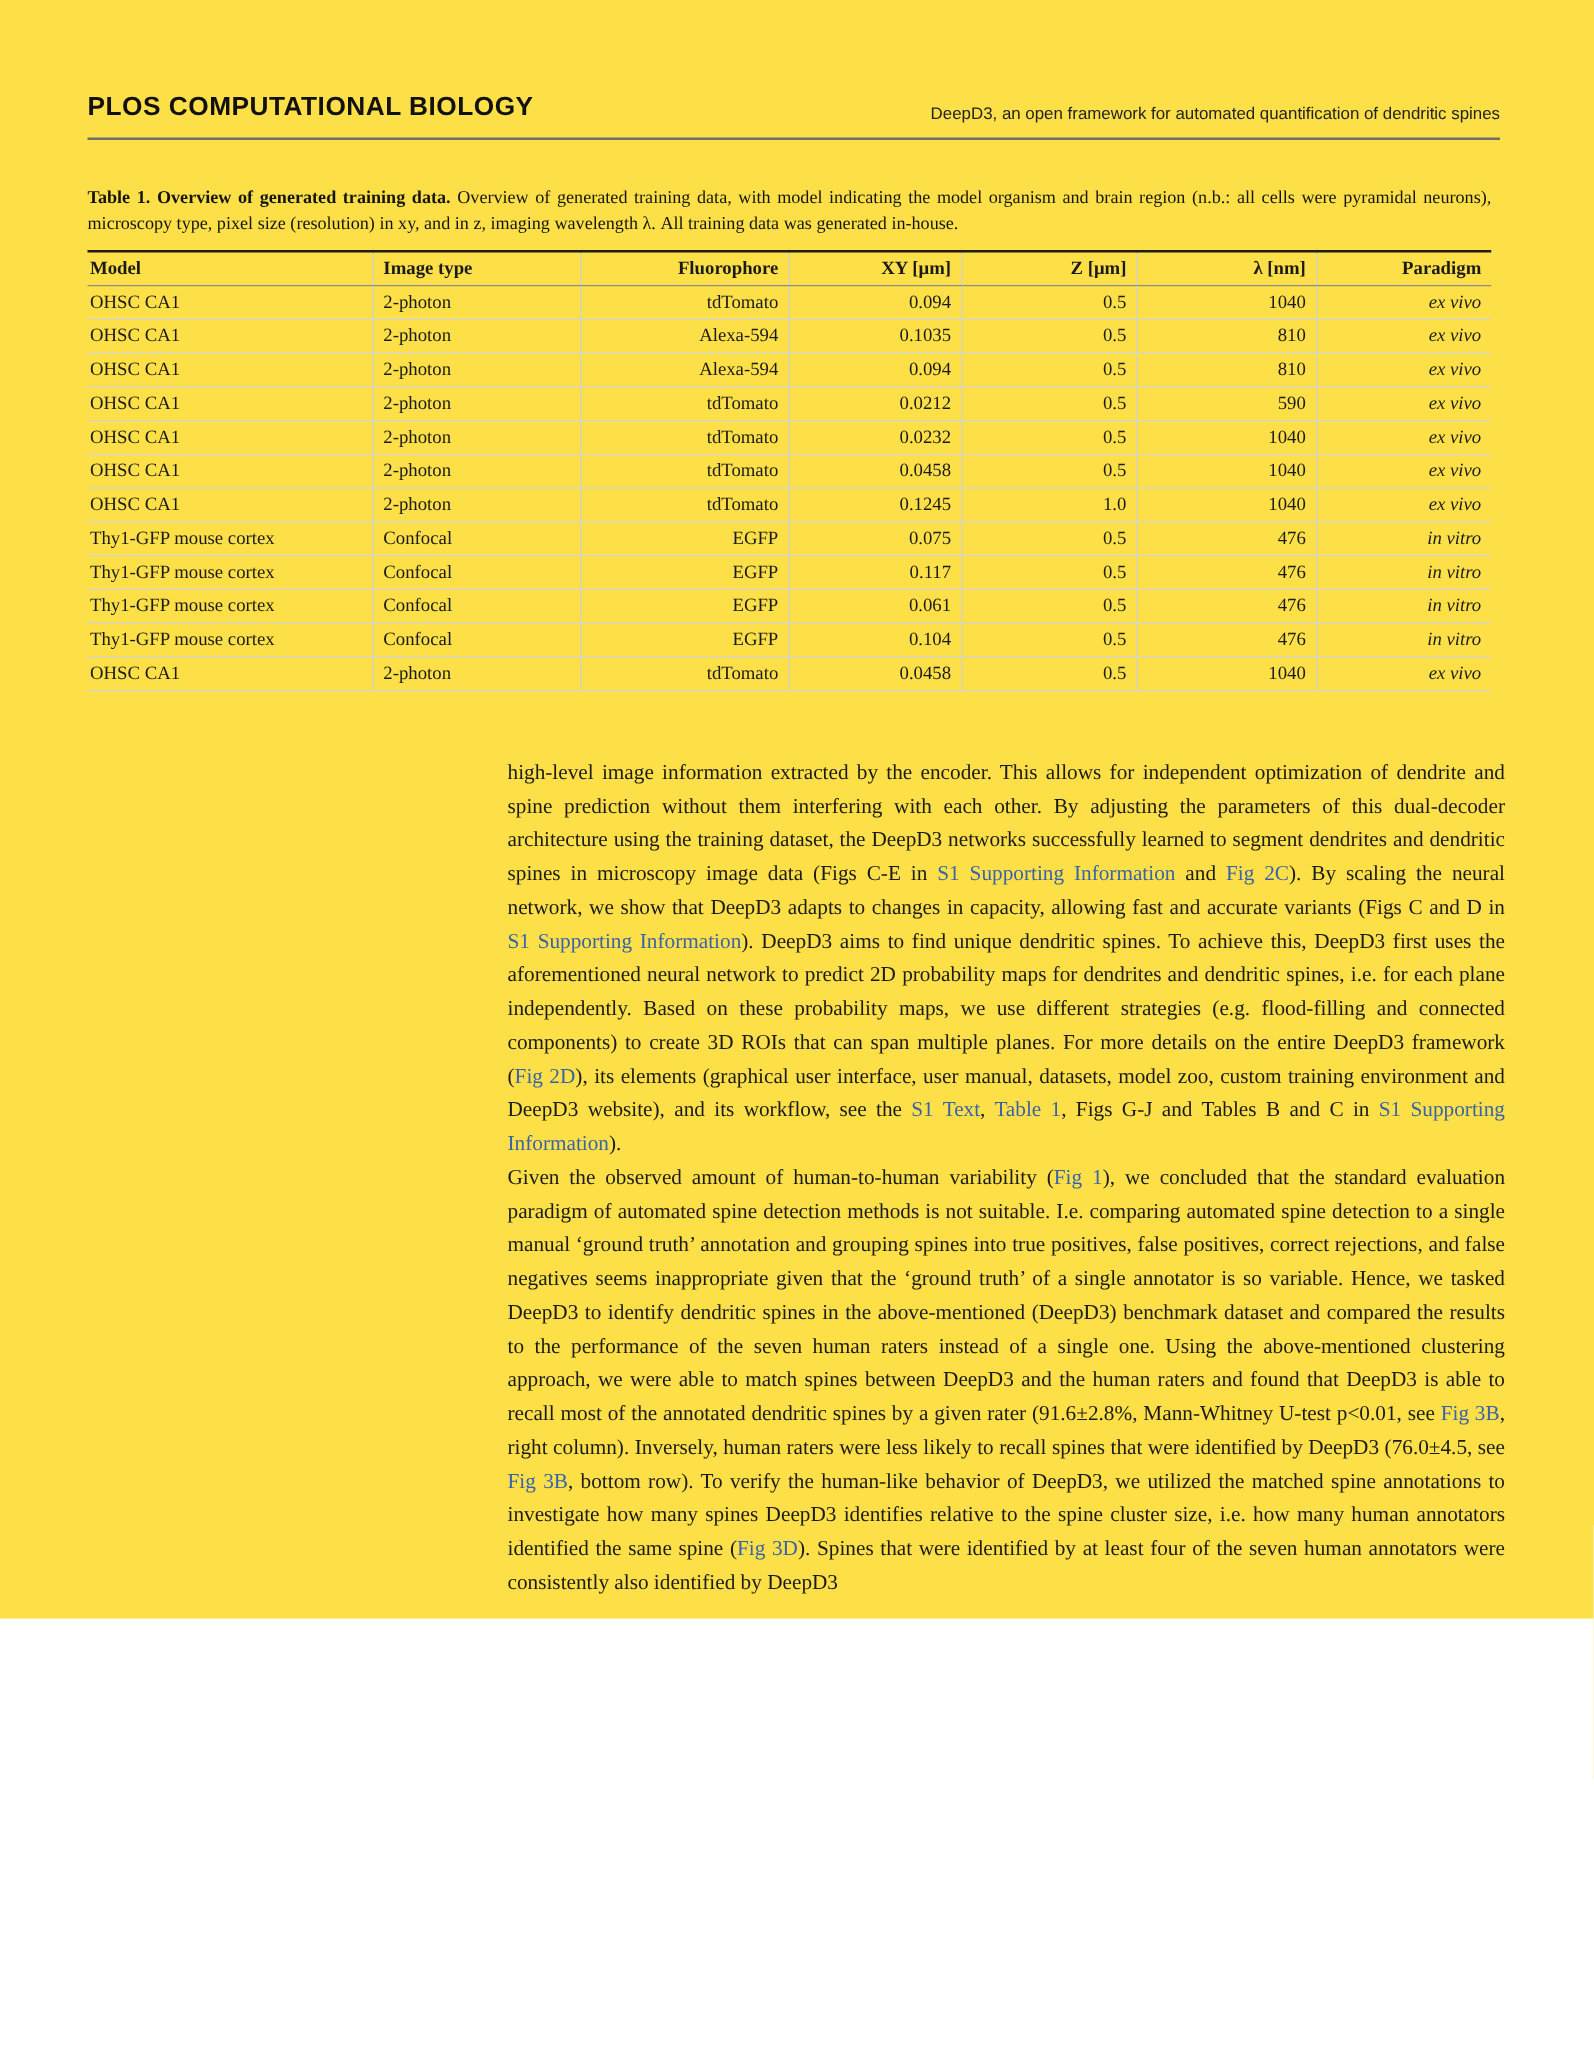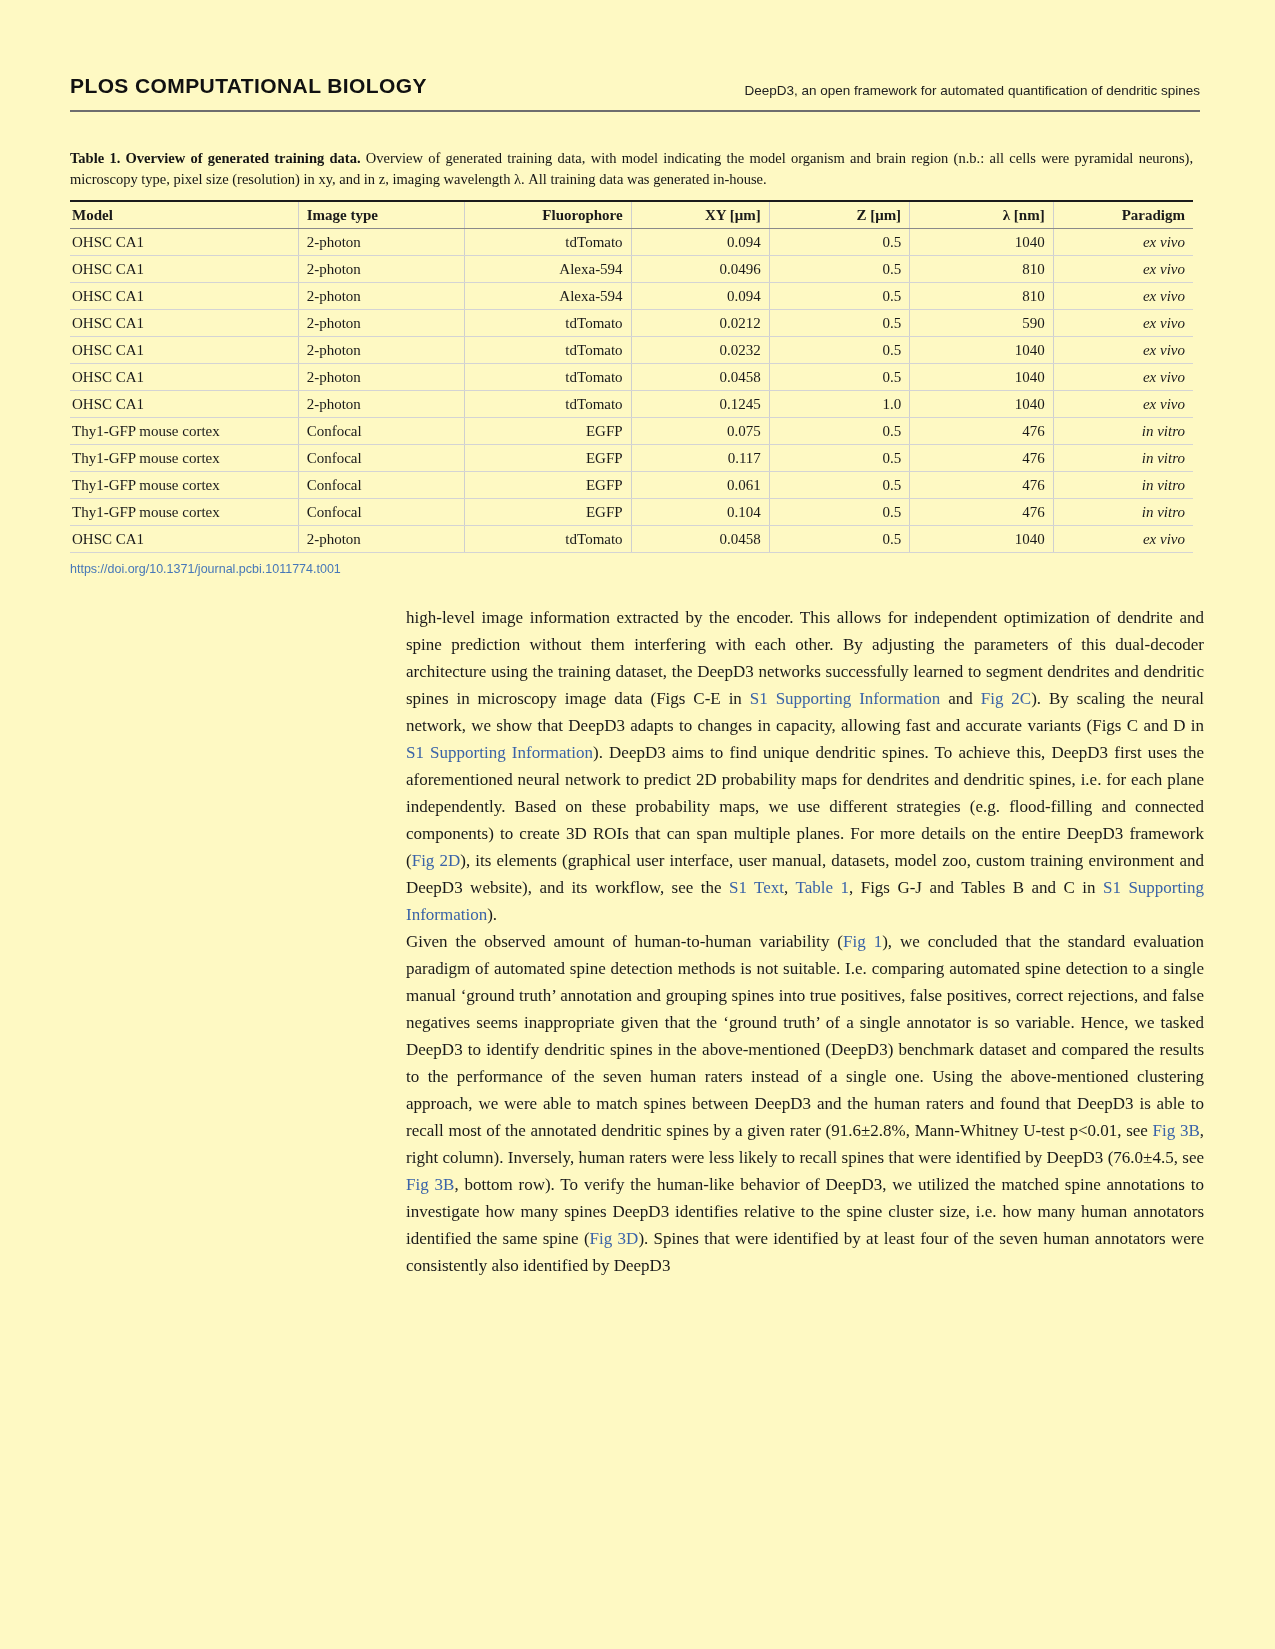--- a/index.html
+++ b/index.html
@@ -1,16 +1,16 @@
 <!DOCTYPE html>
 <html lang="en" style="--link: #3A63A8; --doi: #4677B8;"><head>
 <meta charset="utf-8">
 <style>
   html,body{margin:0;padding:0;background:#ffffff;}
-  .page{position:relative;width:1275px;height:1649px;background:#fef9c3;overflow:hidden;
+  .page{position:relative;width:1275px;height:1295px;background:#fde047;overflow:hidden;
         font-family:"Liberation Serif","DejaVu Serif",serif;color:#1a1a1a;}
 
   
   .header{position:absolute;left:70px;width:1130px;top:66px;height:46px;
           border-bottom:2px solid #6e6e6e;display:flex;justify-content:space-between;
           align-items:flex-end;padding-bottom:12px;box-sizing:border-box;}
   .brand{font-family:"Liberation Sans","DejaVu Sans",sans-serif;font-weight:bold;
          font-size:21px;letter-spacing:0.4px;color:#111;}
   .running-title{font-family:"Liberation Sans","DejaVu Sans",sans-serif;font-size:13.5px;color:#222;}
 
@@ -78,21 +78,21 @@
             <td class="ar">tdTomato</td>
             <td class="ar">0.094</td>
             <td class="ar">0.5</td>
             <td class="ar">1040</td>
             <td class="ar it">ex vivo</td>
           </tr>
           <tr>
             <td class="al">OHSC CA1</td>
             <td class="al">2-photon</td>
             <td class="ar">Alexa-594</td>
-            <td class="ar">0.0496</td>
+            <td class="ar">0.1035</td>
             <td class="ar">0.5</td>
             <td class="ar">810</td>
             <td class="ar it">ex vivo</td>
           </tr>
           <tr>
             <td class="al">OHSC CA1</td>
             <td class="al">2-photon</td>
             <td class="ar">Alexa-594</td>
             <td class="ar">0.094</td>
             <td class="ar">0.5</td>
@@ -175,23 +175,20 @@
             <td class="al">OHSC CA1</td>
             <td class="al">2-photon</td>
             <td class="ar">tdTomato</td>
             <td class="ar">0.0458</td>
             <td class="ar">0.5</td>
             <td class="ar">1040</td>
             <td class="ar it">ex vivo</td>
           </tr>
         </tbody>
     </table>
-    <div class="table-doi">
-      <a href="#">https://doi.org/10.1371/journal.pcbi.1011774.t001</a>
-    </div>
   </div>
 
   <div class="body-col">
     <p>high-level image information extracted by the encoder. This allows for independent optimization of dendrite and spine prediction without them interfering with each other. By adjusting the parameters of this dual-decoder architecture using the training dataset, the DeepD3 networks successfully learned to segment dendrites and dendritic spines in microscopy image data (Figs C-E in <a href="#" class="ilink">S1 Supporting Information</a> and <a href="#" class="ilink">Fig 2C</a>). By scaling the neural network, we show that DeepD3 adapts to changes in capacity, allowing fast and accurate variants (Figs C and D in <a href="#" class="ilink">S1 Supporting Information</a>). DeepD3 aims to find unique dendritic spines. To achieve this, DeepD3 first uses the aforementioned neural network to predict 2D probability maps for dendrites and dendritic spines, i.e. for each plane independently. Based on these probability maps, we use different strategies (e.g. flood-filling and connected components) to create 3D ROIs that can span multiple planes. For more details on the entire DeepD3 framework (<a href="#" class="ilink">Fig 2D</a>), its elements (graphical user interface, user manual, datasets, model zoo, custom training environment and DeepD3 website), and its workflow, see the <a href="#" class="ilink">S1 Text</a>, <a href="#" class="ilink">Table 1</a>, Figs G-J and Tables B and C in <a href="#" class="ilink">S1 Supporting Information</a>).</p>
     <p>Given the observed amount of human-to-human variability (<a href="#" class="ilink">Fig 1</a>), we concluded that the standard evaluation paradigm of automated spine detection methods is not suitable. I.e. comparing automated spine detection to a single manual ‘ground truth’ annotation and grouping spines into true positives, false positives, correct rejections, and false negatives seems inappropriate given that the ‘ground truth’ of a single annotator is so variable. Hence, we tasked DeepD3 to identify dendritic spines in the above-mentioned (DeepD3) benchmark dataset and compared the results to the performance of the seven human raters instead of a single one. Using the above-mentioned clustering approach, we were able to match spines between DeepD3 and the human raters and found that DeepD3 is able to recall most of the annotated dendritic spines by a given rater (91.6±2.8%, Mann-Whitney U-test p&lt;0.01, see <a href="#" class="ilink">Fig 3B</a>, right column). Inversely, human raters were less likely to recall spines that were identified by DeepD3 (76.0±4.5, see <a href="#" class="ilink">Fig 3B</a>, bottom row). To verify the human-like behavior of DeepD3, we utilized the matched spine annotations to investigate how many spines DeepD3 identifies relative to the spine cluster size, i.e. how many human annotators identified the same spine (<a href="#" class="ilink">Fig 3D</a>). Spines that were identified by at least four of the seven human annotators were consistently also identified by DeepD3</p>
   </div>
 
 
 </div>
 

